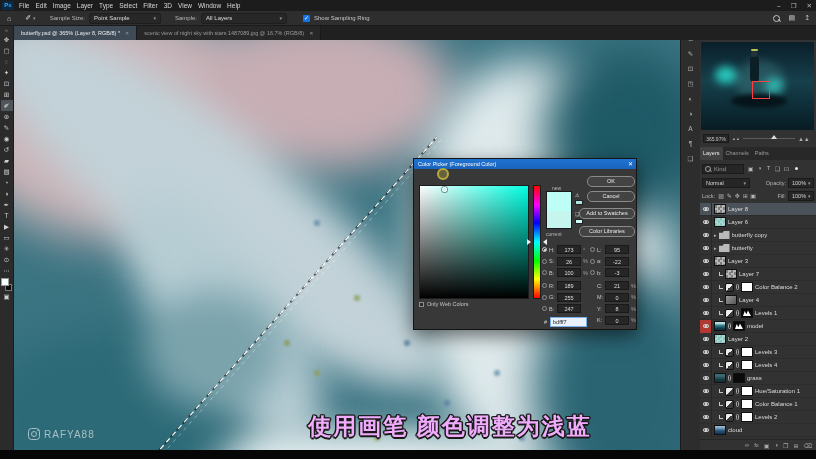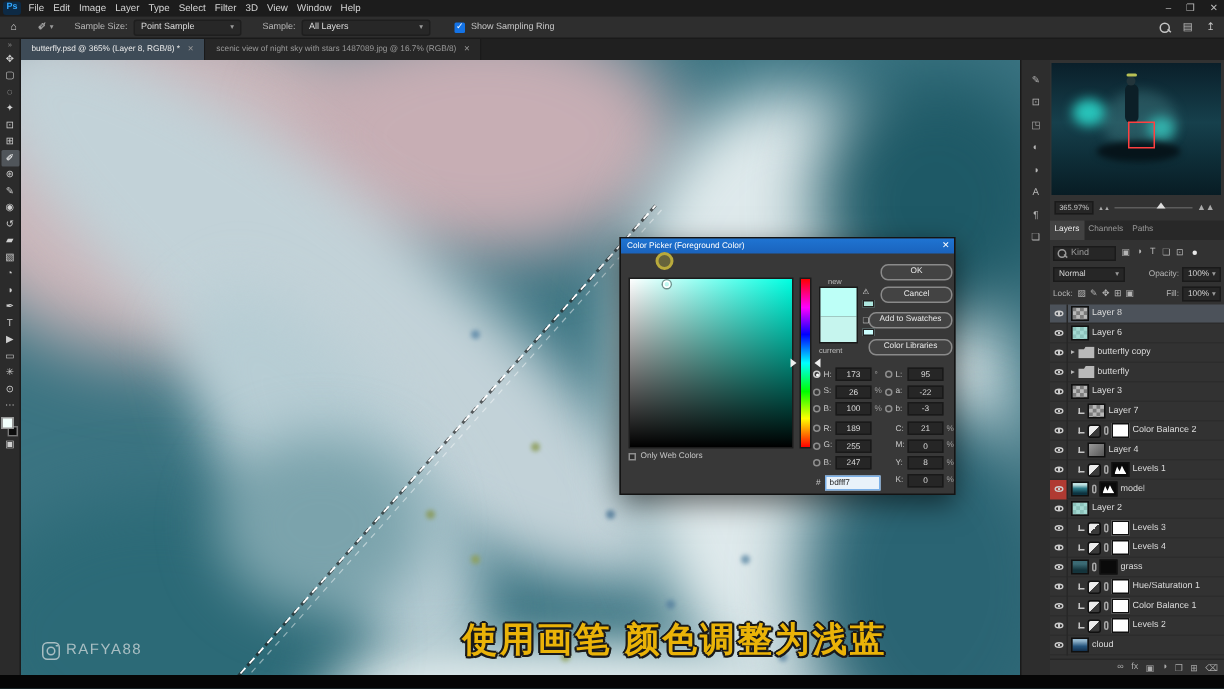--- a/index.html
+++ b/index.html
@@ -134,23 +134,23 @@
   .maskblack{background:#0a0a0a;}
   .maskbw{background:#0a0a0a;}
   .maskbw::after{content:"";position:absolute;left:1px;right:1px;bottom:1px;height:6px;background:#fff;clip-path:polygon(0 100%,22% 18%,42% 70%,62% 8%,82% 60%,100% 100%);}
   .adjic{width:9px;height:9px;border-radius:2px;background:linear-gradient(135deg,#ececec 50%,#3a3a3a 50%);border:1px solid #101010;flex:none;}
   .linkic{width:3px;height:6px;border:1px solid #a8a8a8;border-radius:1.5px;flex:none;}
   .lname{color:#dcdcdc;font-size:6px;white-space:nowrap;overflow:hidden;}
   .lfooter{position:absolute;left:0;top:413px;width:116px;height:11px;display:flex;align-items:center;justify-content:flex-end;gap:5px;padding-right:4px;color:#aaa;font-size:6px;background:#323232;border-top:1px solid #262626;}
 
   
   .bottombar{position:absolute;left:0;top:450px;width:816px;height:9px;background:#060606;z-index:35;}
-  .subtitle{position:absolute;left:450px;top:411px;transform:translateX(-50%);z-index:36;color:#eab308;font-size:23px;font-weight:bold;letter-spacing:2px;white-space:nowrap;
+  .subtitle{position:absolute;left:450px;top:411px;transform:translateX(-50%);z-index:36;color:#f0abfc;font-size:23px;font-weight:bold;letter-spacing:2px;white-space:nowrap;
     text-shadow:-1.5px 0 #1a1a1a,1.5px 0 #1a1a1a,0 -1.5px #1a1a1a,0 1.5px #1a1a1a,-1px -1px #1a1a1a,1px 1px #1a1a1a,-1px 1px #1a1a1a,1px -1px #1a1a1a;}
-  .watermark{position:absolute;left:28px;top:428px;display:flex;gap:4px;z-index:36;opacity:.78;}
+  .watermark{position:absolute;left:28px;top:428px;display:flex;align-items:center;gap:4px;z-index:36;opacity:.78;}
   .igicon{position:relative;width:12px;height:12px;border:1.5px solid #ccd6d8;border-radius:3.5px;}
   .igicon::before{content:"";position:absolute;left:2px;top:2px;width:4px;height:4px;border:1.2px solid #ccd6d8;border-radius:50%;}
   .igicon::after{content:"";position:absolute;right:0.5px;top:0.5px;width:1.5px;height:1.5px;background:#ccd6d8;border-radius:50%;}
   .wmtext{color:#ccd6d8;font-size:10px;letter-spacing:1px;}
 </style>
 </head>
 <body>
 
 <div class="stage">
 

